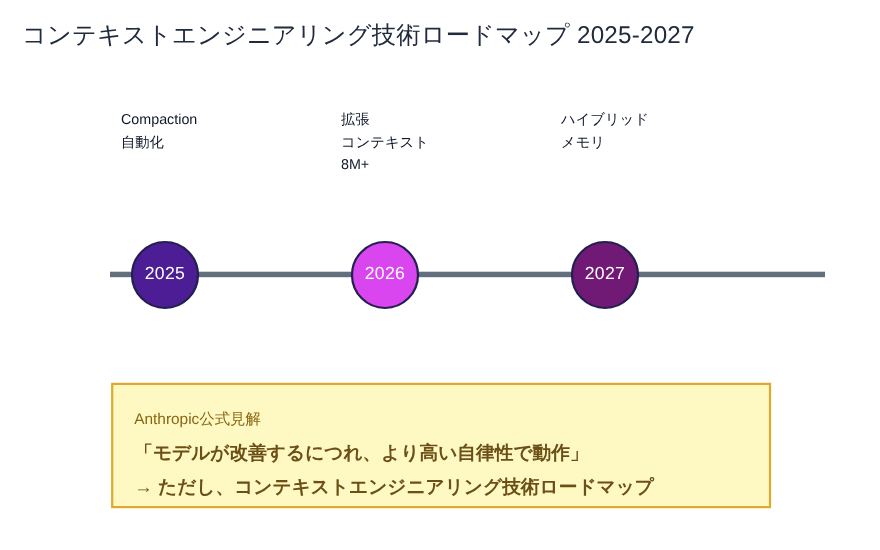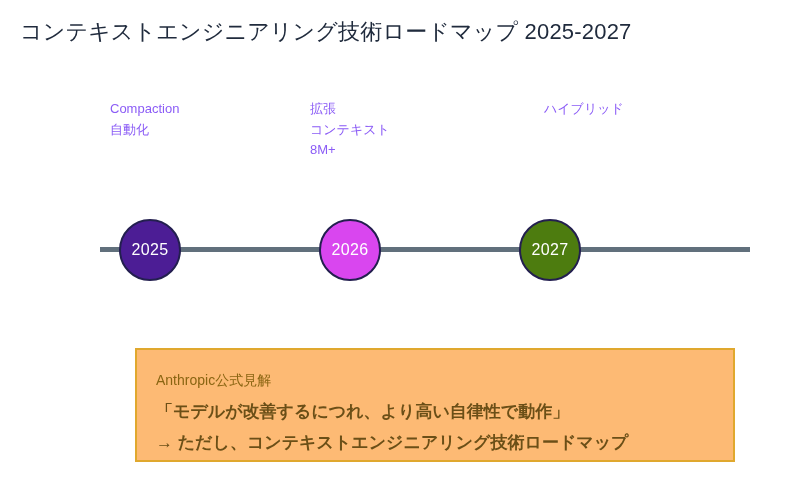--- a/index.html
+++ b/index.html
@@ -31,21 +31,21 @@
     letter-spacing: 0.2px;
     white-space: nowrap;
   }
 
   
   .milestone-label {
     position: absolute;
     top: 99px;
     font-size: 13px;
     line-height: 20.5px;
-    color: #8b5cf6;
+    color: #0f172a;
     white-space: nowrap;
   }
   .milestone-label .line {
     display: block;
   }
 
   
   .timeline-axis {
     position: absolute;
     left: 100px;
@@ -116,37 +116,38 @@
     <span class="line">Compaction</span>
     <span class="line">自動化</span>
   </div>
 
   <div class="milestone-label" style="left:310px;">
     <span class="line">拡張</span>
     <span class="line">コンテキスト</span>
     <span class="line">8M+</span>
   </div>
 
-  <div class="milestone-label" style="left:510px;margin-left:34px;">
+  <div class="milestone-label" style="left:510px;">
     <span class="line">ハイブリッド</span>
+    <span class="line">メモリ</span>
   </div>
 
   <div class="timeline-axis" style="background: rgb(97, 112, 124);"></div>
 
   <div class="timeline-node" style="left: 119px; background: #4c1d95; border-color: rgb(35, 31, 79);">
     <span class="node-year">2025</span>
   </div>
 
   <div class="timeline-node" style="left: 319px; background: #d946ef; border-color: rgb(35, 31, 79);">
     <span class="node-year">2026</span>
   </div>
 
-  <div class="timeline-node" style="left: 519px; background: #4d7c0f; border-color: rgb(35, 31, 79);">
+  <div class="timeline-node" style="left: 519px; background: #701a75; border-color: rgb(35, 31, 79);">
     <span class="node-year">2027</span>
   </div>
 
-  <div class="callout" style="background: #fdba74; border-color: rgb(224, 168, 46); margin-left: 34px;">
+  <div class="callout" style="background: #fef9c3; border-color: rgb(224, 168, 46);">
     <div class="callout-title" style="color: rgb(138, 101, 18);">Anthropic公式見解</div>
     <div class="callout-line l1" style="color: rgb(107, 79, 23);">「モデルが改善するにつれ、より高い自律性で動作」</div>
     <div class="callout-line l2" style="color: rgb(107, 79, 23);">→ ただし、コンテキストエンジニアリング技術ロードマップ</div>
   </div>
 
 </div>
 
 </body></html>

